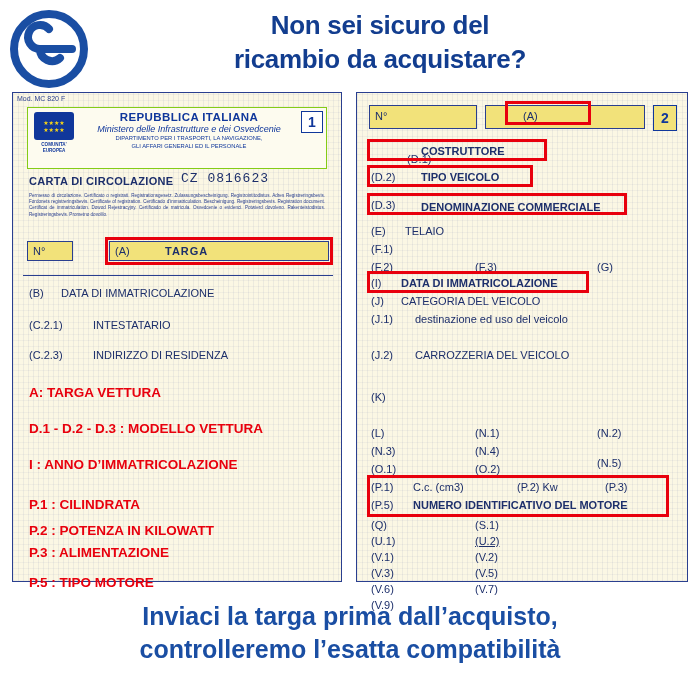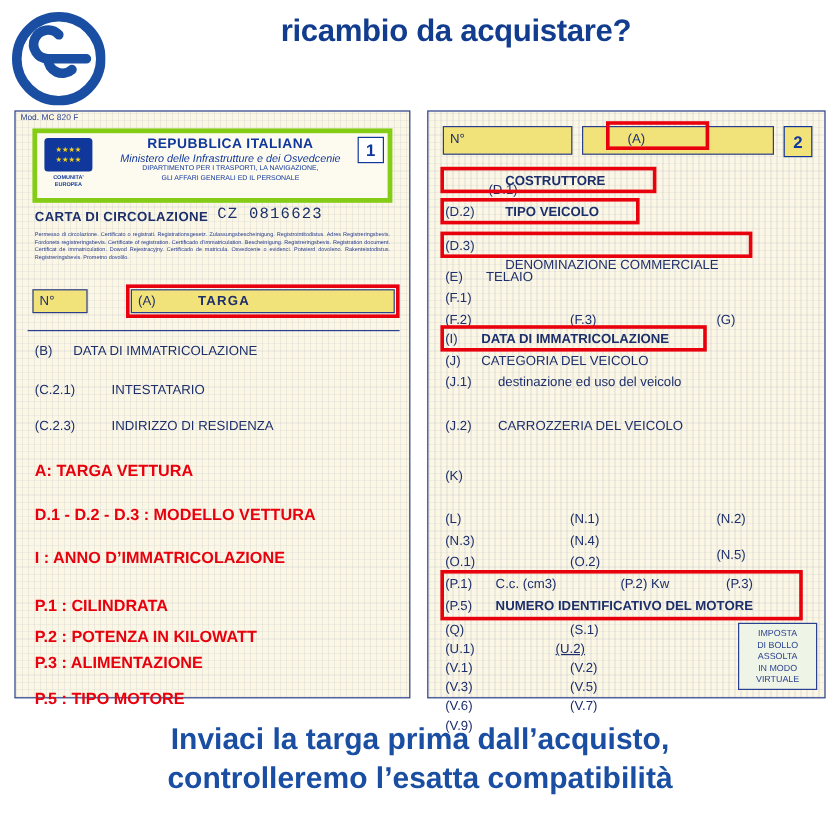--- a/index.html
+++ b/index.html
@@ -56,21 +56,21 @@
     position:absolute;inset:0;
     background-image:
       repeating-linear-gradient(90deg, rgba(42,63,143,.07) 0 1px, transparent 1px 5px),
       repeating-linear-gradient(0deg, rgba(42,63,143,.05) 0 1px, transparent 1px 6px);
     pointer-events:none;
   }
 
   
   .lh{
     position:absolute;left:14px;top:14px;width:300px;height:62px;
-    border:4px solid #84cc16;box-sizing:border-box;background:#fdfbef;
+    border:1px solid #84cc16;box-sizing:border-box;background:#fdfbef;
   }
   .eu{
     position:absolute;left:4px;top:4px;width:44px;height:52px;
     text-align:center;
   }
   .eucircle{
     width:40px;height:28px;margin:0 auto;
     background:#10379b;border-radius:3px;position:relative;
   }
   .eustars{
@@ -131,20 +131,21 @@
 
 <div class="header">
   <div class="logo">
     <svg width="78" height="78" viewBox="0 0 78 78" aria-hidden="true">
       <circle cx="39" cy="39" r="35" fill="none" stroke="#1a4ea3" stroke-width="8"></circle>
       <path d="M62 39 H30 a12 12 0 1 1 9 -20" fill="none" stroke="#1a4ea3" stroke-width="8" stroke-linecap="round"></path>
       <path d="M30 39 a12 12 0 0 0 20 9" fill="none" stroke="#1a4ea3" stroke-width="8" stroke-linecap="round"></path>
     </svg>
   </div>
   <div class="headline">
+    <div>Non sei sicuro del</div>
     <div>ricambio da acquistare?</div>
   </div>
 </div>
 
 <div class="doc left">
   <div class="tex"></div>
 
   <div class="modlabel">Mod. MC 820 F</div>
 
   <div class="lh">
@@ -214,21 +215,21 @@
 
   <div class="fld" style="left:14px;top:60px;padding-left:36px;">(D.1)</div>
   <div class="fld" style="left:64px;top:52px;font-weight:bold;">COSTRUTTORE</div>
   <div class="redbox" style="left:10px;top:46px;width:180px;height:22px;"></div>
 
   <div class="fld" style="left:14px;top:78px;">(D.2)</div>
   <div class="fld" style="left:64px;top:78px;font-weight:bold;">TIPO VEICOLO</div>
   <div class="redbox" style="left:10px;top:72px;width:166px;height:22px;"></div>
 
   <div class="fld" style="left:14px;top:106px;">(D.3)</div>
-  <div class="fld" style="left:64px;top:122px;font-weight:normal;">DENOMINAZIONE COMMERCIALE</div>
+  <div class="fld" style="left:64px;top:108px;font-weight:bold;">DENOMINAZIONE COMMERCIALE</div>
   <div class="redbox" style="left:10px;top:100px;width:260px;height:22px;"></div>
 
   <div class="fld" style="left:14px;top:132px;">(E)</div>
   <div class="fld" style="left:48px;top:132px;">TELAIO</div>
 
   <div class="fld" style="left:14px;top:150px;">(F.1)</div>
 
   <div class="fld" style="left:14px;top:168px;">(F.2)</div>
   <div class="fld" style="left:118px;top:168px;">(F.3)</div>
   <div class="fld" style="left:240px;top:168px;">(G)</div>
@@ -265,38 +266,31 @@
   <div class="fld" style="left:248px;top:388px;">(P.3)</div>
 
   <div class="fld" style="left:14px;top:406px;">(P.5)</div>
   <div class="fld" style="left:56px;top:406px;font-weight:bold;">NUMERO IDENTIFICATIVO DEL MOTORE</div>
   <div class="redbox" style="left:10px;top:382px;width:302px;height:42px;"></div>
 
   <div class="fld" style="left:14px;top:426px;">(Q)</div>
   <div class="fld" style="left:118px;top:426px;">(S.1)</div>
 
   <div class="fld" style="left:14px;top:442px;">(U.1)</div>
-  <div class="fld" style="left:106px;top:442px;text-decoration:underline;">(U.2)</div>
+  <div class="fld" style="left:118px;top:442px;text-decoration:underline;">(U.2)</div>
 
   <div class="fld" style="left:14px;top:458px;">(V.1)</div>
   <div class="fld" style="left:118px;top:458px;">(V.2)</div>
 
   <div class="fld" style="left:14px;top:474px;">(V.3)</div>
   <div class="fld" style="left:118px;top:474px;">(V.5)</div>
 
   <div class="fld" style="left:14px;top:490px;">(V.6)</div>
   <div class="fld" style="left:118px;top:490px;">(V.7)</div>
 
   <div class="fld" style="left:14px;top:506px;">(V.9)</div>
 
-  <div class="stamp">
-    <div>IMPOSTA</div>
-    <div>DI BOLLO</div>
-    <div>ASSOLTA</div>
-    <div>IN MODO</div>
-    <div>VIRTUALE</div>
-  </div>
 </div>
 
 <div class="footer">
   <div>Inviaci la targa prima dall’acquisto,</div>
   <div>controlleremo l’esatta compatibilità</div>
 </div>
 
 </body></html>

